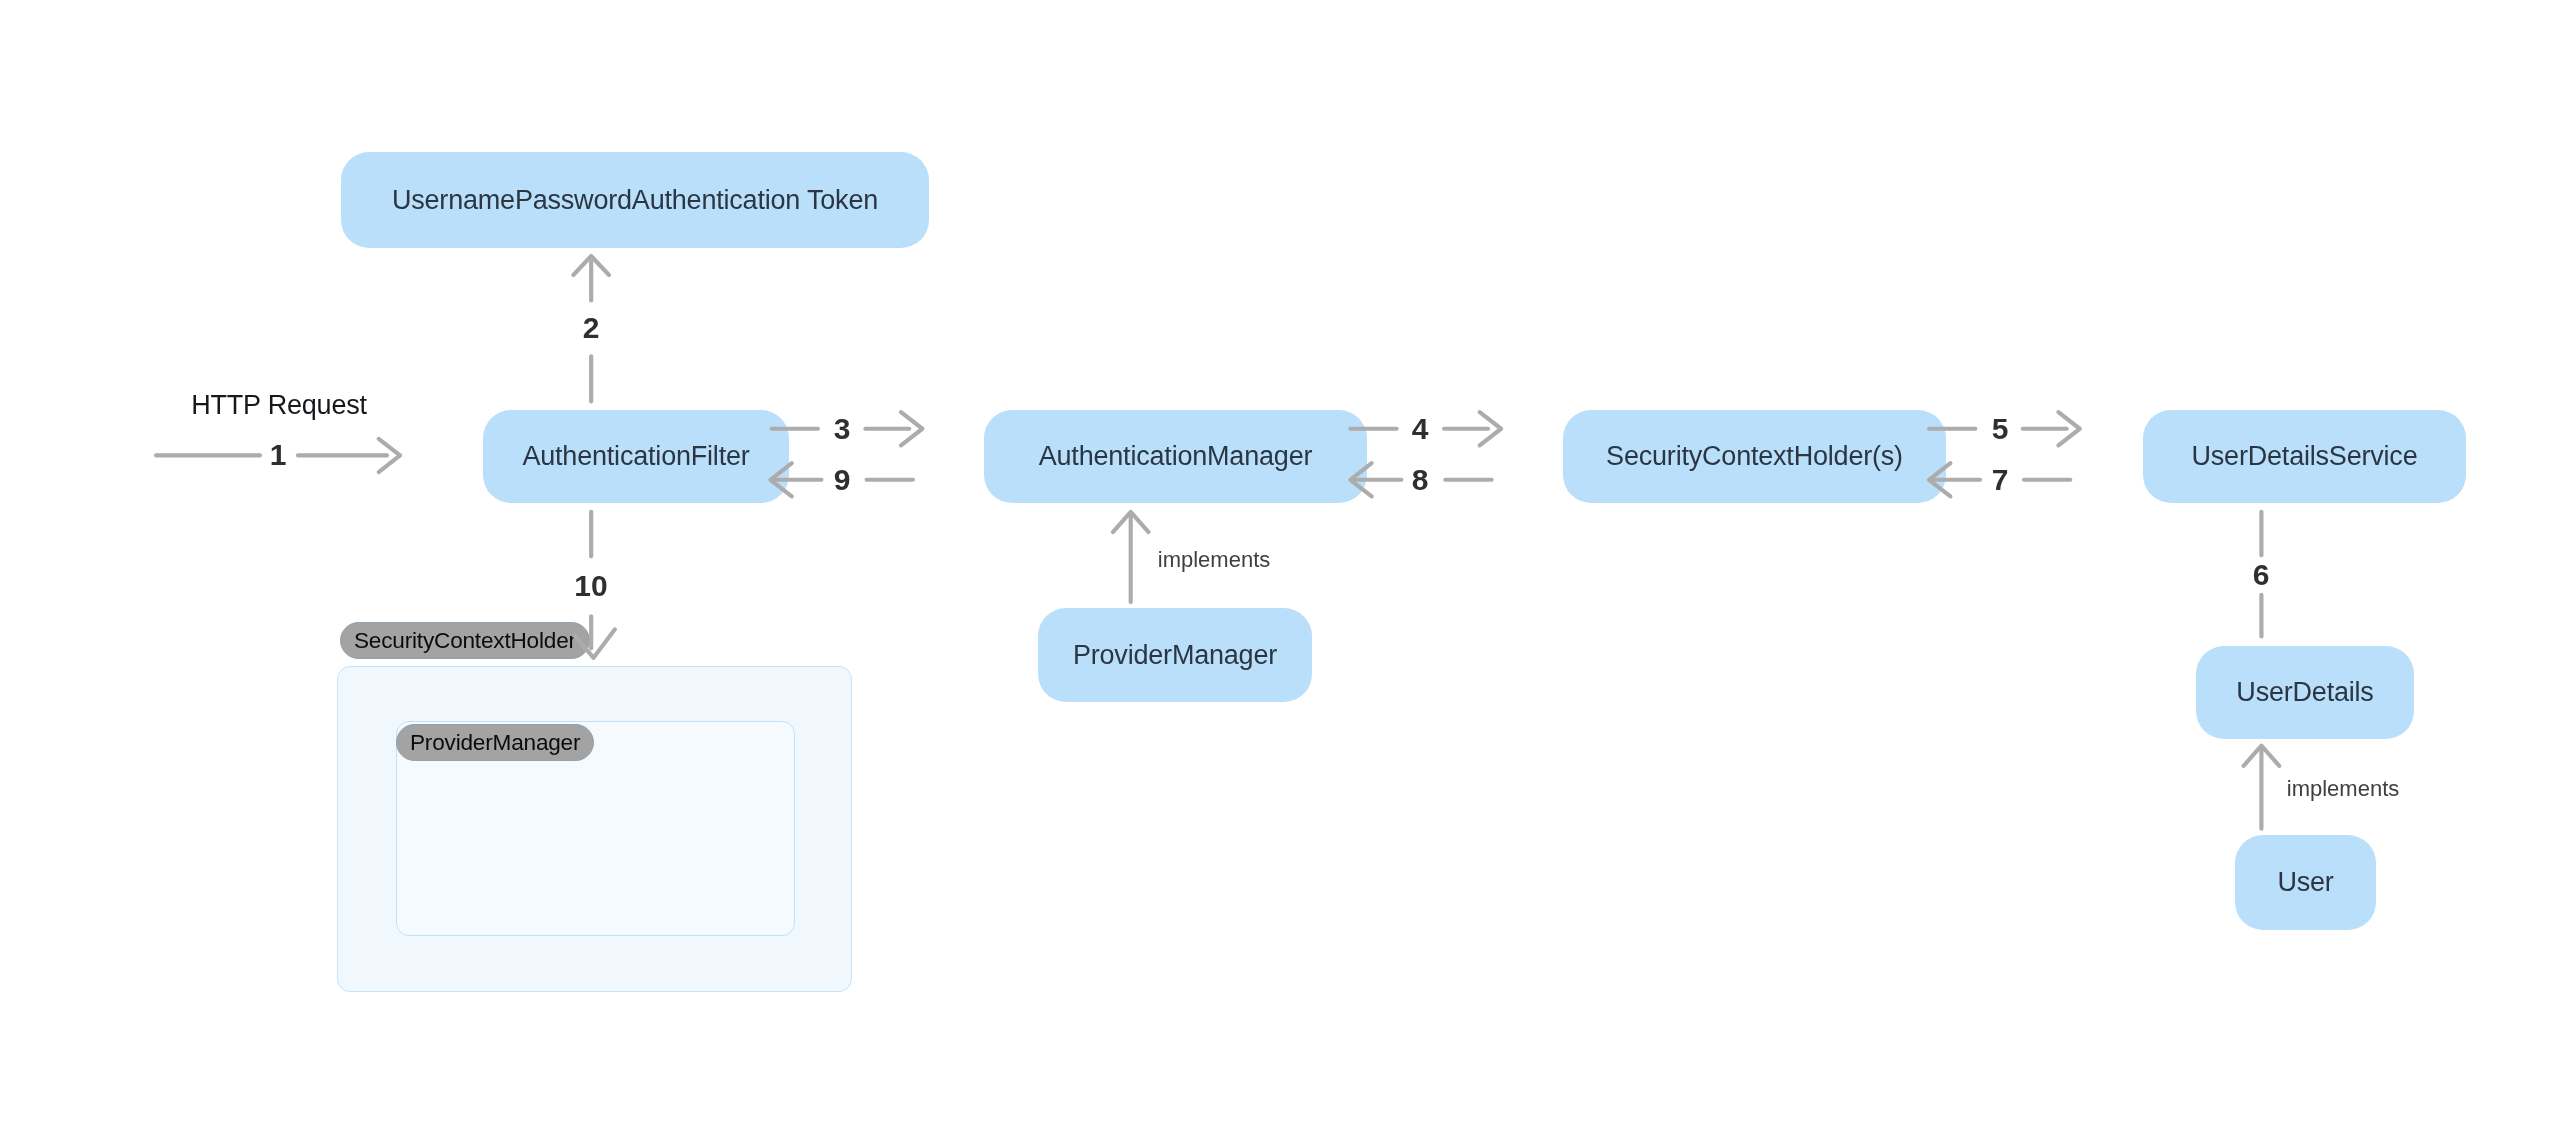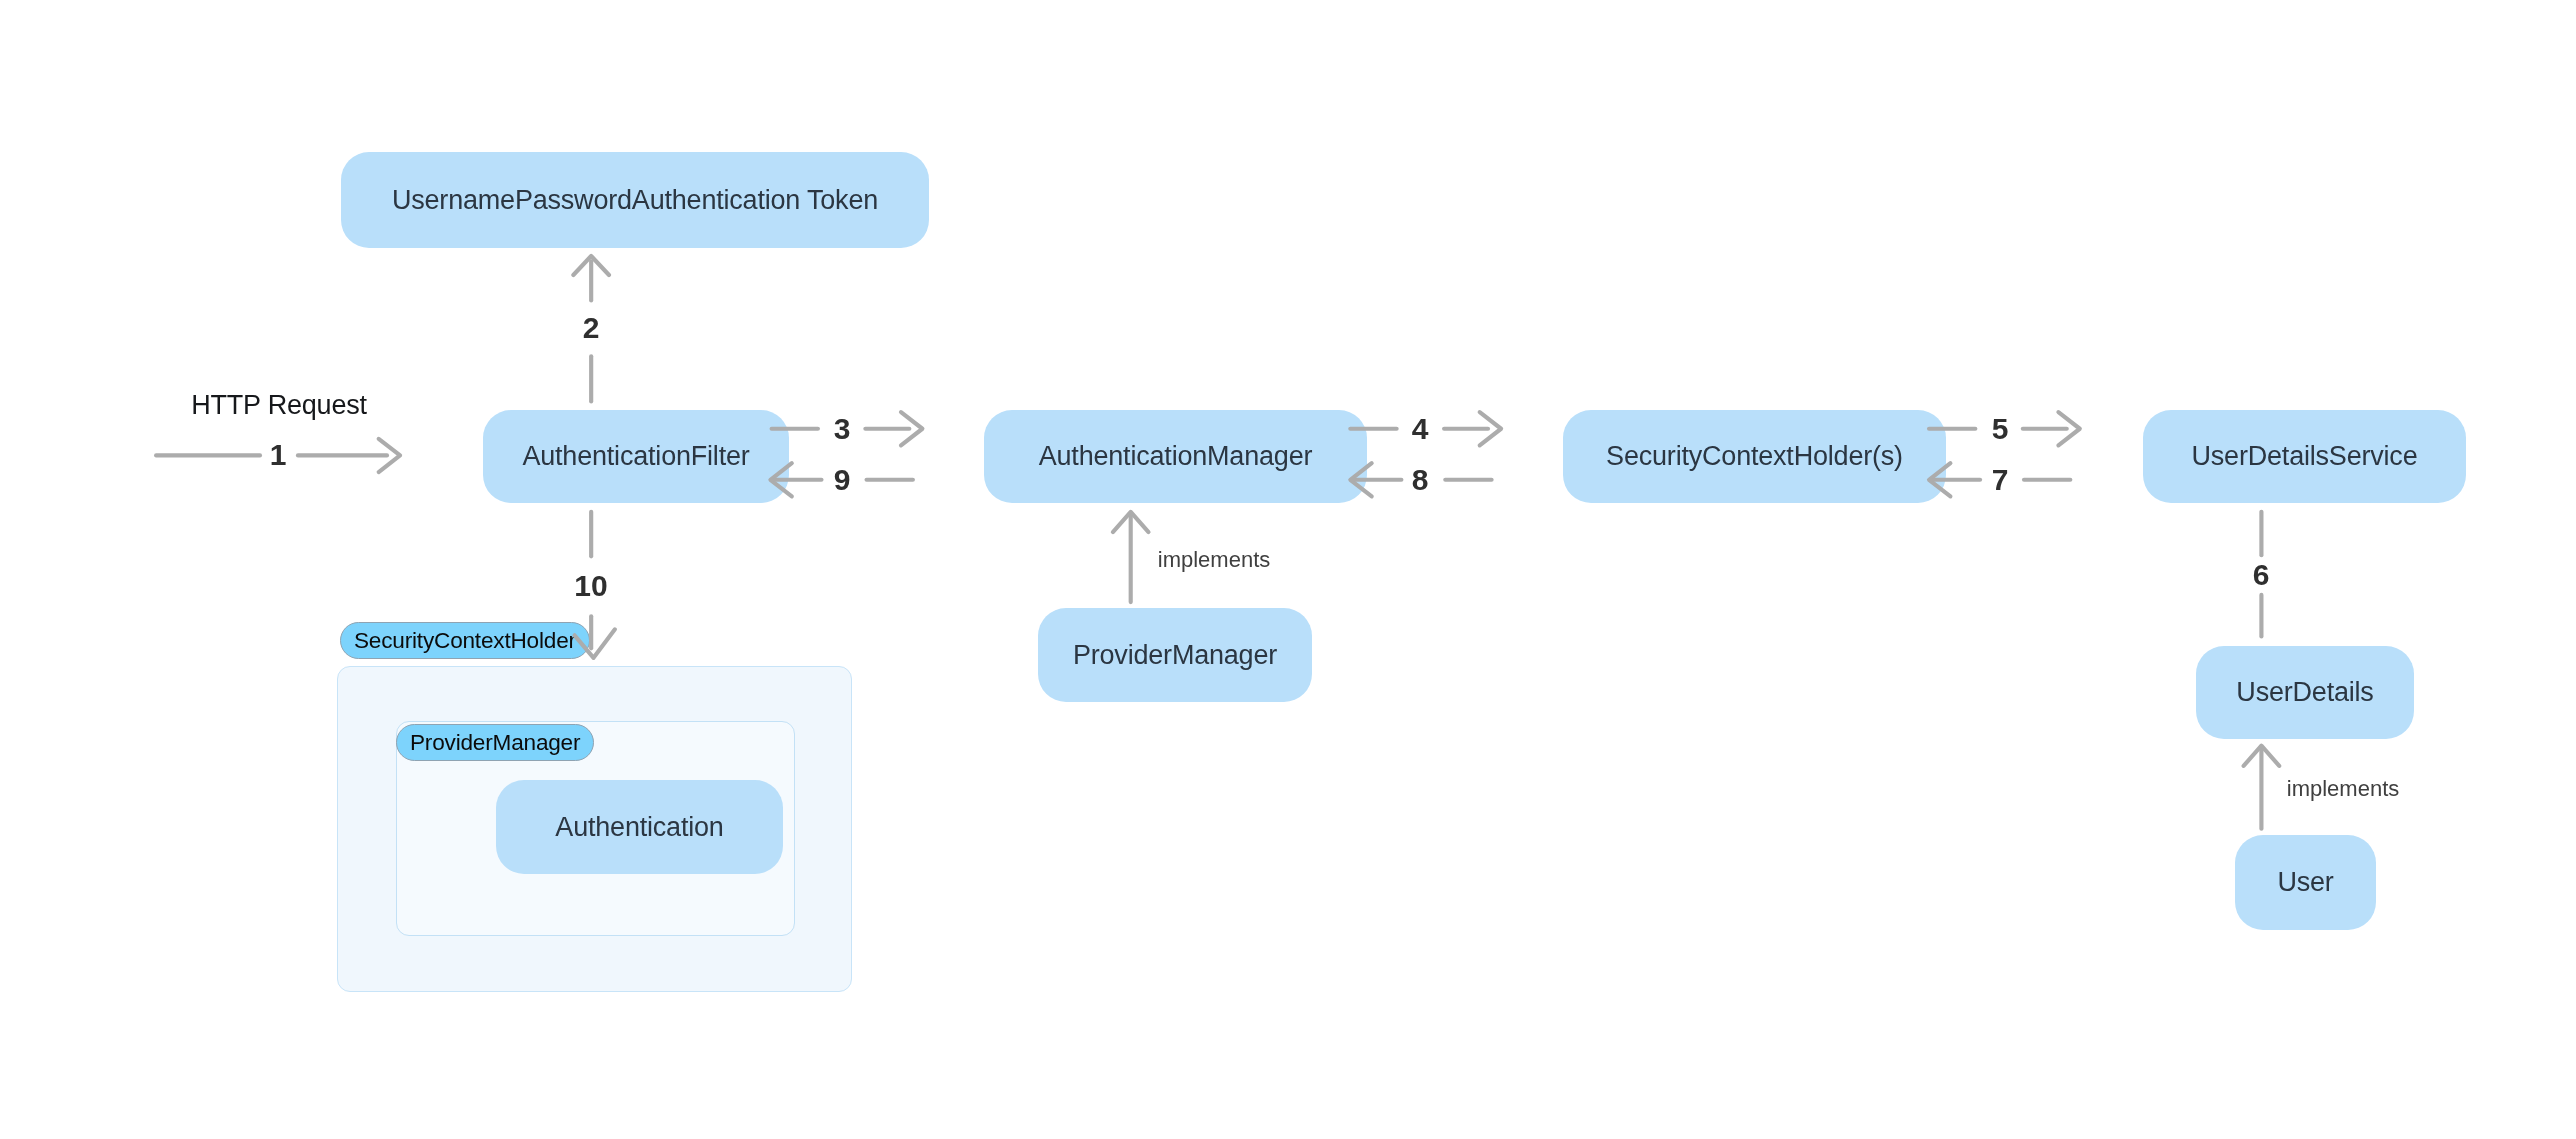--- a/index.html
+++ b/index.html
@@ -7,21 +7,21 @@
   .canvas{position:relative;width:2576px;height:1140px;background:#ffffff;overflow:hidden;}
 
   .node{position:absolute;background:#B9DFFA;border-radius:28px;
         display:flex;align-items:center;justify-content:center;
         font-size:27px;color:#2B3642;letter-spacing:-0.2px;white-space:nowrap;margin-left:44px;}
 
   .container{position:absolute;border-radius:13px;box-sizing:border-box;}
   .container.outer{background:#F0F7FD;border:1.8px solid #C8E4F8;}
   .container.inner{background:#F5FAFE;border:1.8px solid #C3E1F6;}
 
-  .tag{position:absolute;background:#7dd3fc;border:1.8px solid #8FA3B2;border-radius:19px;
+  .tag{position:absolute;background:#a3a3a3;border:1.8px solid #8FA3B2;border-radius:19px;
        height:37px;box-sizing:border-box;padding:0 13px;
        display:flex;align-items:center;justify-content:center;
        font-size:22.6px;color:#0B0B0B;letter-spacing:-0.2px;white-space:nowrap;}
 
   .step{position:absolute;transform:translate(-50%,-50%);
         font-size:30px;font-weight:700;color:#2F2F2F;}
 
   .lbl-http{position:absolute;transform:translate(-50%,-50%);
         font-size:27px;font-weight:500;color:#16181B;letter-spacing:-0.2px;white-space:nowrap;}
 
@@ -44,21 +44,20 @@
   <div class="tag" style="left:396px;top:724px;">ProviderManager</div>
 
   <div class="node" style="left:297px;top:152px;width:588px;height:96px;">UsernamePasswordAuthentication Token</div>
   <div class="node" style="left:439px;top:410px;width:306px;height:93px;">AuthenticationFilter</div>
   <div class="node" style="left:940px;top:410px;width:383px;height:93px;">AuthenticationManager</div>
   <div class="node" style="left:1519px;top:410px;width:383px;height:93px;">SecurityContextHolder(s)</div>
   <div class="node" style="left:2099px;top:410px;width:323px;height:93px;">UserDetailsService</div>
   <div class="node" style="left:994px;top:608px;width:274px;height:94px;">ProviderManager</div>
   <div class="node" style="left:2191px;top:835px;width:141px;height:95px;">User</div>
   <div class="node" style="left:2152px;top:646px;width:218px;height:93px;">UserDetails</div>
-  <div class="node" style="left:452px;top:780px;width:287px;height:94px;">Authentication</div>
 
   <div class="lbl-http" style="left:279px;top:405px;">HTTP Request</div>
   <div class="lbl-impl" style="left:1214px;top:560px;">implements</div>
   <div class="lbl-impl" style="left:2343px;top:789px;">implements</div>
 
   <div class="step" style="left:278px;top:455px;">1</div>
   <div class="step" style="left:591px;top:328px;">2</div>
   <div class="step" style="left:842px;top:429px;">3</div>
   <div class="step" style="left:1420px;top:429px;">4</div>
   <div class="step" style="left:2000px;top:429px;">5</div>

